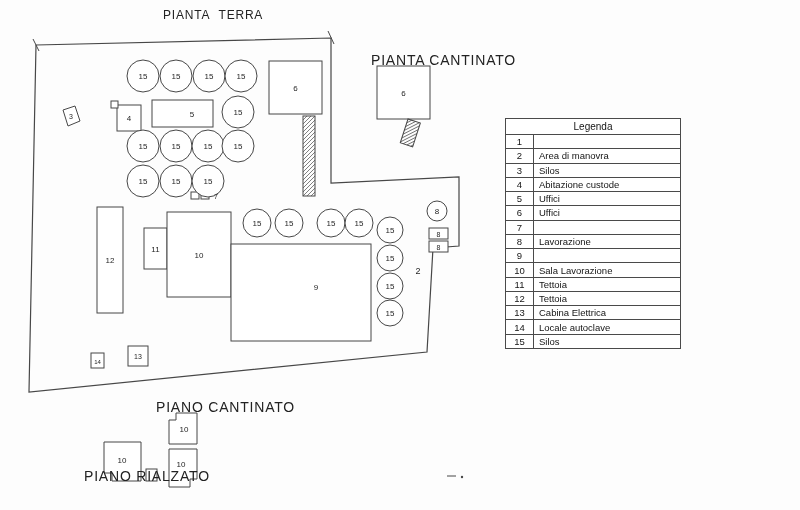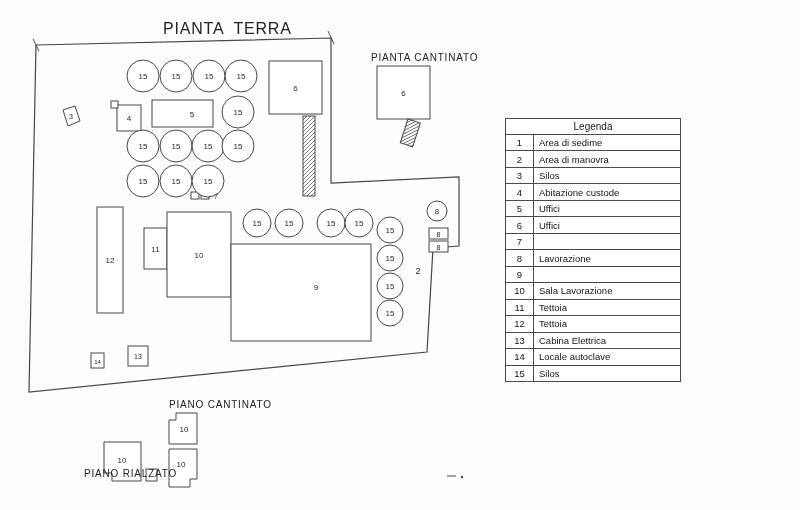--- a/index.html
+++ b/index.html
@@ -1,25 +1,25 @@
 <!DOCTYPE html>
 <html><head>
 <meta charset="utf-8">
 <style>
   * { margin:0; padding:0; box-sizing:border-box; }
   html,body { width:800px; height:510px; background:#ffffff; font-family:"Liberation Sans", sans-serif; }
   .canvas { position:relative; width:800px; height:510px; background:#fdfdfd; overflow:hidden; }
   #plan-svg { position:absolute; left:0; top:0; }
   #plan-svg text { font-family:"Liberation Sans", sans-serif; fill:#252525; }
-  .plan-title { position:absolute; color:#222; font-size:10px; letter-spacing:0.8px; white-space:nowrap; }
-  .t-terra { left:163px; top:20px; font-size:16px; word-spacing:5px; }
+  .plan-title { position:absolute; color:#222; font-size:14px; letter-spacing:0.8px; white-space:nowrap; }
+  .t-terra { left:163px; top:8px; font-size:12px; word-spacing:5px; }
   .t-cantinato { left:371px; top:52px; }
-  .t-piano-cant { left:169px; top:399px; }
+  .t-piano-cant { left:156px; top:399px; }
   .t-rialzato { left:84px; top:420px;margin-top:48px; }
-  .legend { position:absolute; left:505px; top:118px; width:176px; height:264px;
+  .legend { position:absolute; left:505px; top:118px; width:176px; height:231px;
             border:1px solid #4a4a4a; display:flex; flex-direction:column; background:#fff; }
   .legend-title { height:15px; line-height:15px; text-align:center; font-size:10px; color:#141414; }
   .legend-rows { flex:1; display:flex; flex-direction:column; }
   .lrow { flex:1; display:flex; border-top:1px solid #4a4a4a; font-size:9.5px; color:#141414; }
   .lnum { width:28px; border-right:1px solid #4a4a4a; display:flex; align-items:center; justify-content:center; }
   .ltxt { flex:1; display:flex; align-items:center; padding-left:5px; white-space:nowrap; }
 </style>
 </head>
 <body>
 
@@ -153,21 +153,20 @@
   <div class="plan-title t-terra">PIANTA TERRA</div>
   <div class="plan-title t-cantinato">PIANTA CANTINATO</div>
   <div class="plan-title t-piano-cant">PIANO CANTINATO</div>
   <div class="plan-title t-rialzato">PIANO RIALZATO</div>
 
   <div class="legend">
     <div class="legend-title">Legenda</div>
     <div class="legend-rows">
         <div class="lrow">
           <div class="lnum">1</div>
-          <div class="ltxt">Area di sedime</div>
         </div>
         <div class="lrow">
           <div class="lnum">2</div>
           <div class="ltxt">Area di manovra</div>
         </div>
         <div class="lrow">
           <div class="lnum">3</div>
           <div class="ltxt">Silos</div>
         </div>
         <div class="lrow">

